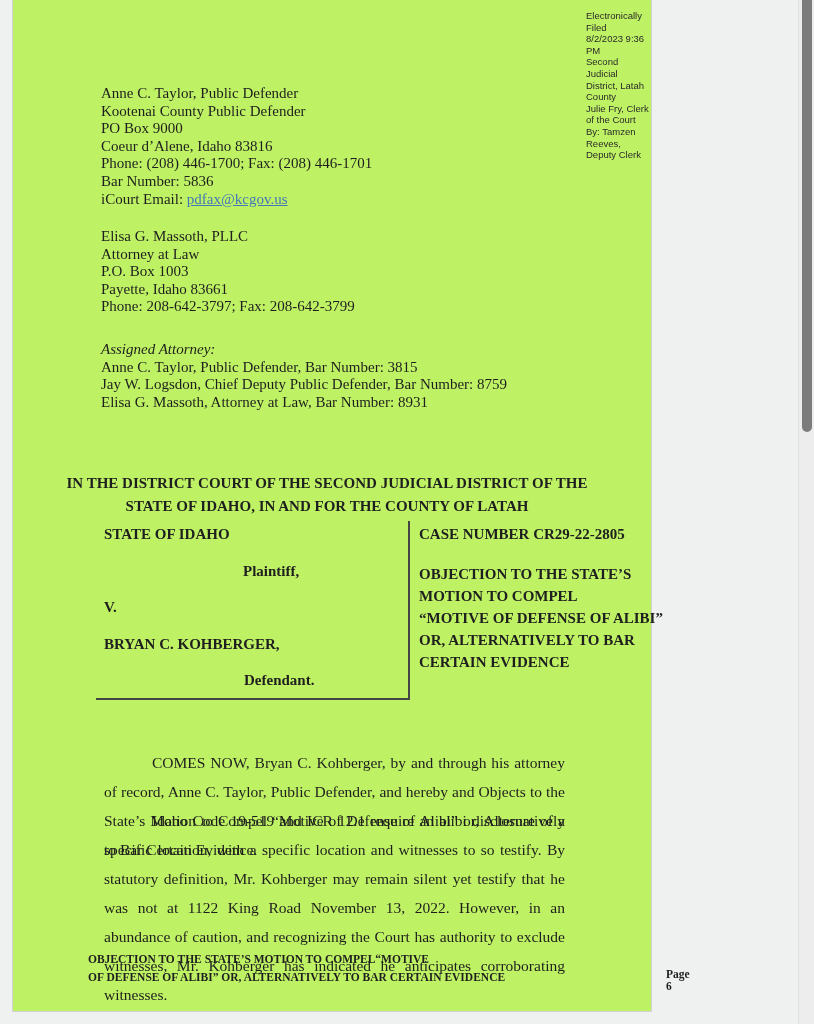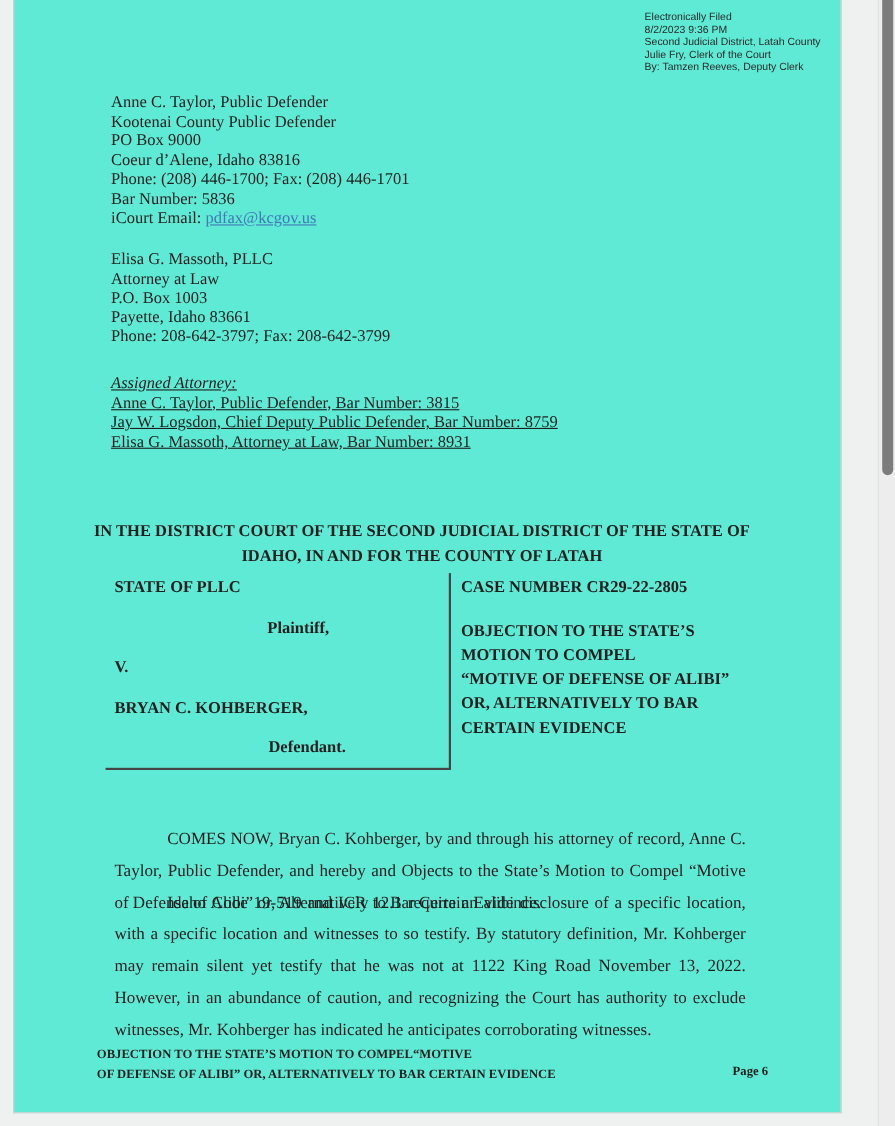--- a/index.html
+++ b/index.html
@@ -14,23 +14,23 @@
   }
   .viewport {
     position: relative;
     width: 814px;
     height: 1024px;
   }
   .page {
     position: absolute;
     left: 12px;
     top: 0;
-    width: 753px;
+    width: 640px;
     height: 1012px;
-    background: #5eead4;
+    background: #bef264;
     border: 1px solid #d2d2d2;
     border-top: none;
     box-sizing: border-box;
   }
   
   .stamp {
     position: absolute;
     left: 573px;
     top: 10px;
     font-family: "Liberation Sans", sans-serif;
@@ -40,21 +40,21 @@
   }
   
   .addr {
     position: absolute;
     left: 88px;
     font-size: 15px;
     line-height: 17.6px;
   }
   .addr-1 { top: 85px; }
   .addr-2 { top: 228px; }
-  .addr-3 { top: 341px; text-decoration: underline; }
+  .addr-3 { top: 341px; }
   .italic { font-style: italic; }
   a.email-link {
     color: #4377b8;
   }
   
   .court-heading {
     position: absolute;
     left: 50px;
     right: 60px;
     top: 452px;
@@ -176,21 +176,21 @@
       <div class="italic">Assigned Attorney:</div>
       <div>Anne C. Taylor, Public Defender, Bar Number: 3815</div>
       <div>Jay W. Logsdon, Chief Deputy Public Defender, Bar Number: 8759</div>
       <div>Elisa G. Massoth, Attorney at Law, Bar Number: 8931</div>
     </div>
 
     <div class="court-heading">IN THE DISTRICT COURT OF THE SECOND JUDICIAL DISTRICT OF THE STATE OF IDAHO, IN AND FOR THE COUNTY OF LATAH</div>
 
     <div class="caption">
       <div class="caption-box"></div>
-      <div class="cap-item cap-plaintiff-name">STATE OF PLLC</div>
+      <div class="cap-item cap-plaintiff-name">STATE OF IDAHO</div>
       <div class="cap-item cap-plaintiff-role">Plaintiff,</div>
       <div class="cap-item cap-versus">V.</div>
       <div class="cap-item cap-defendant-name">BRYAN C. KOHBERGER,</div>
       <div class="cap-item cap-defendant-role">Defendant.</div>
       <div class="cap-item cap-case-number">CASE NUMBER CR29-22-2805</div>
       <div class="cap-item cap-doc-title">
         <div>OBJECTION TO THE STATE’S</div>
         <div>MOTION TO COMPEL</div>
         <div>“MOTIVE OF DEFENSE OF ALIBI”</div>
         <div>OR, ALTERNATIVELY TO BAR</div>

